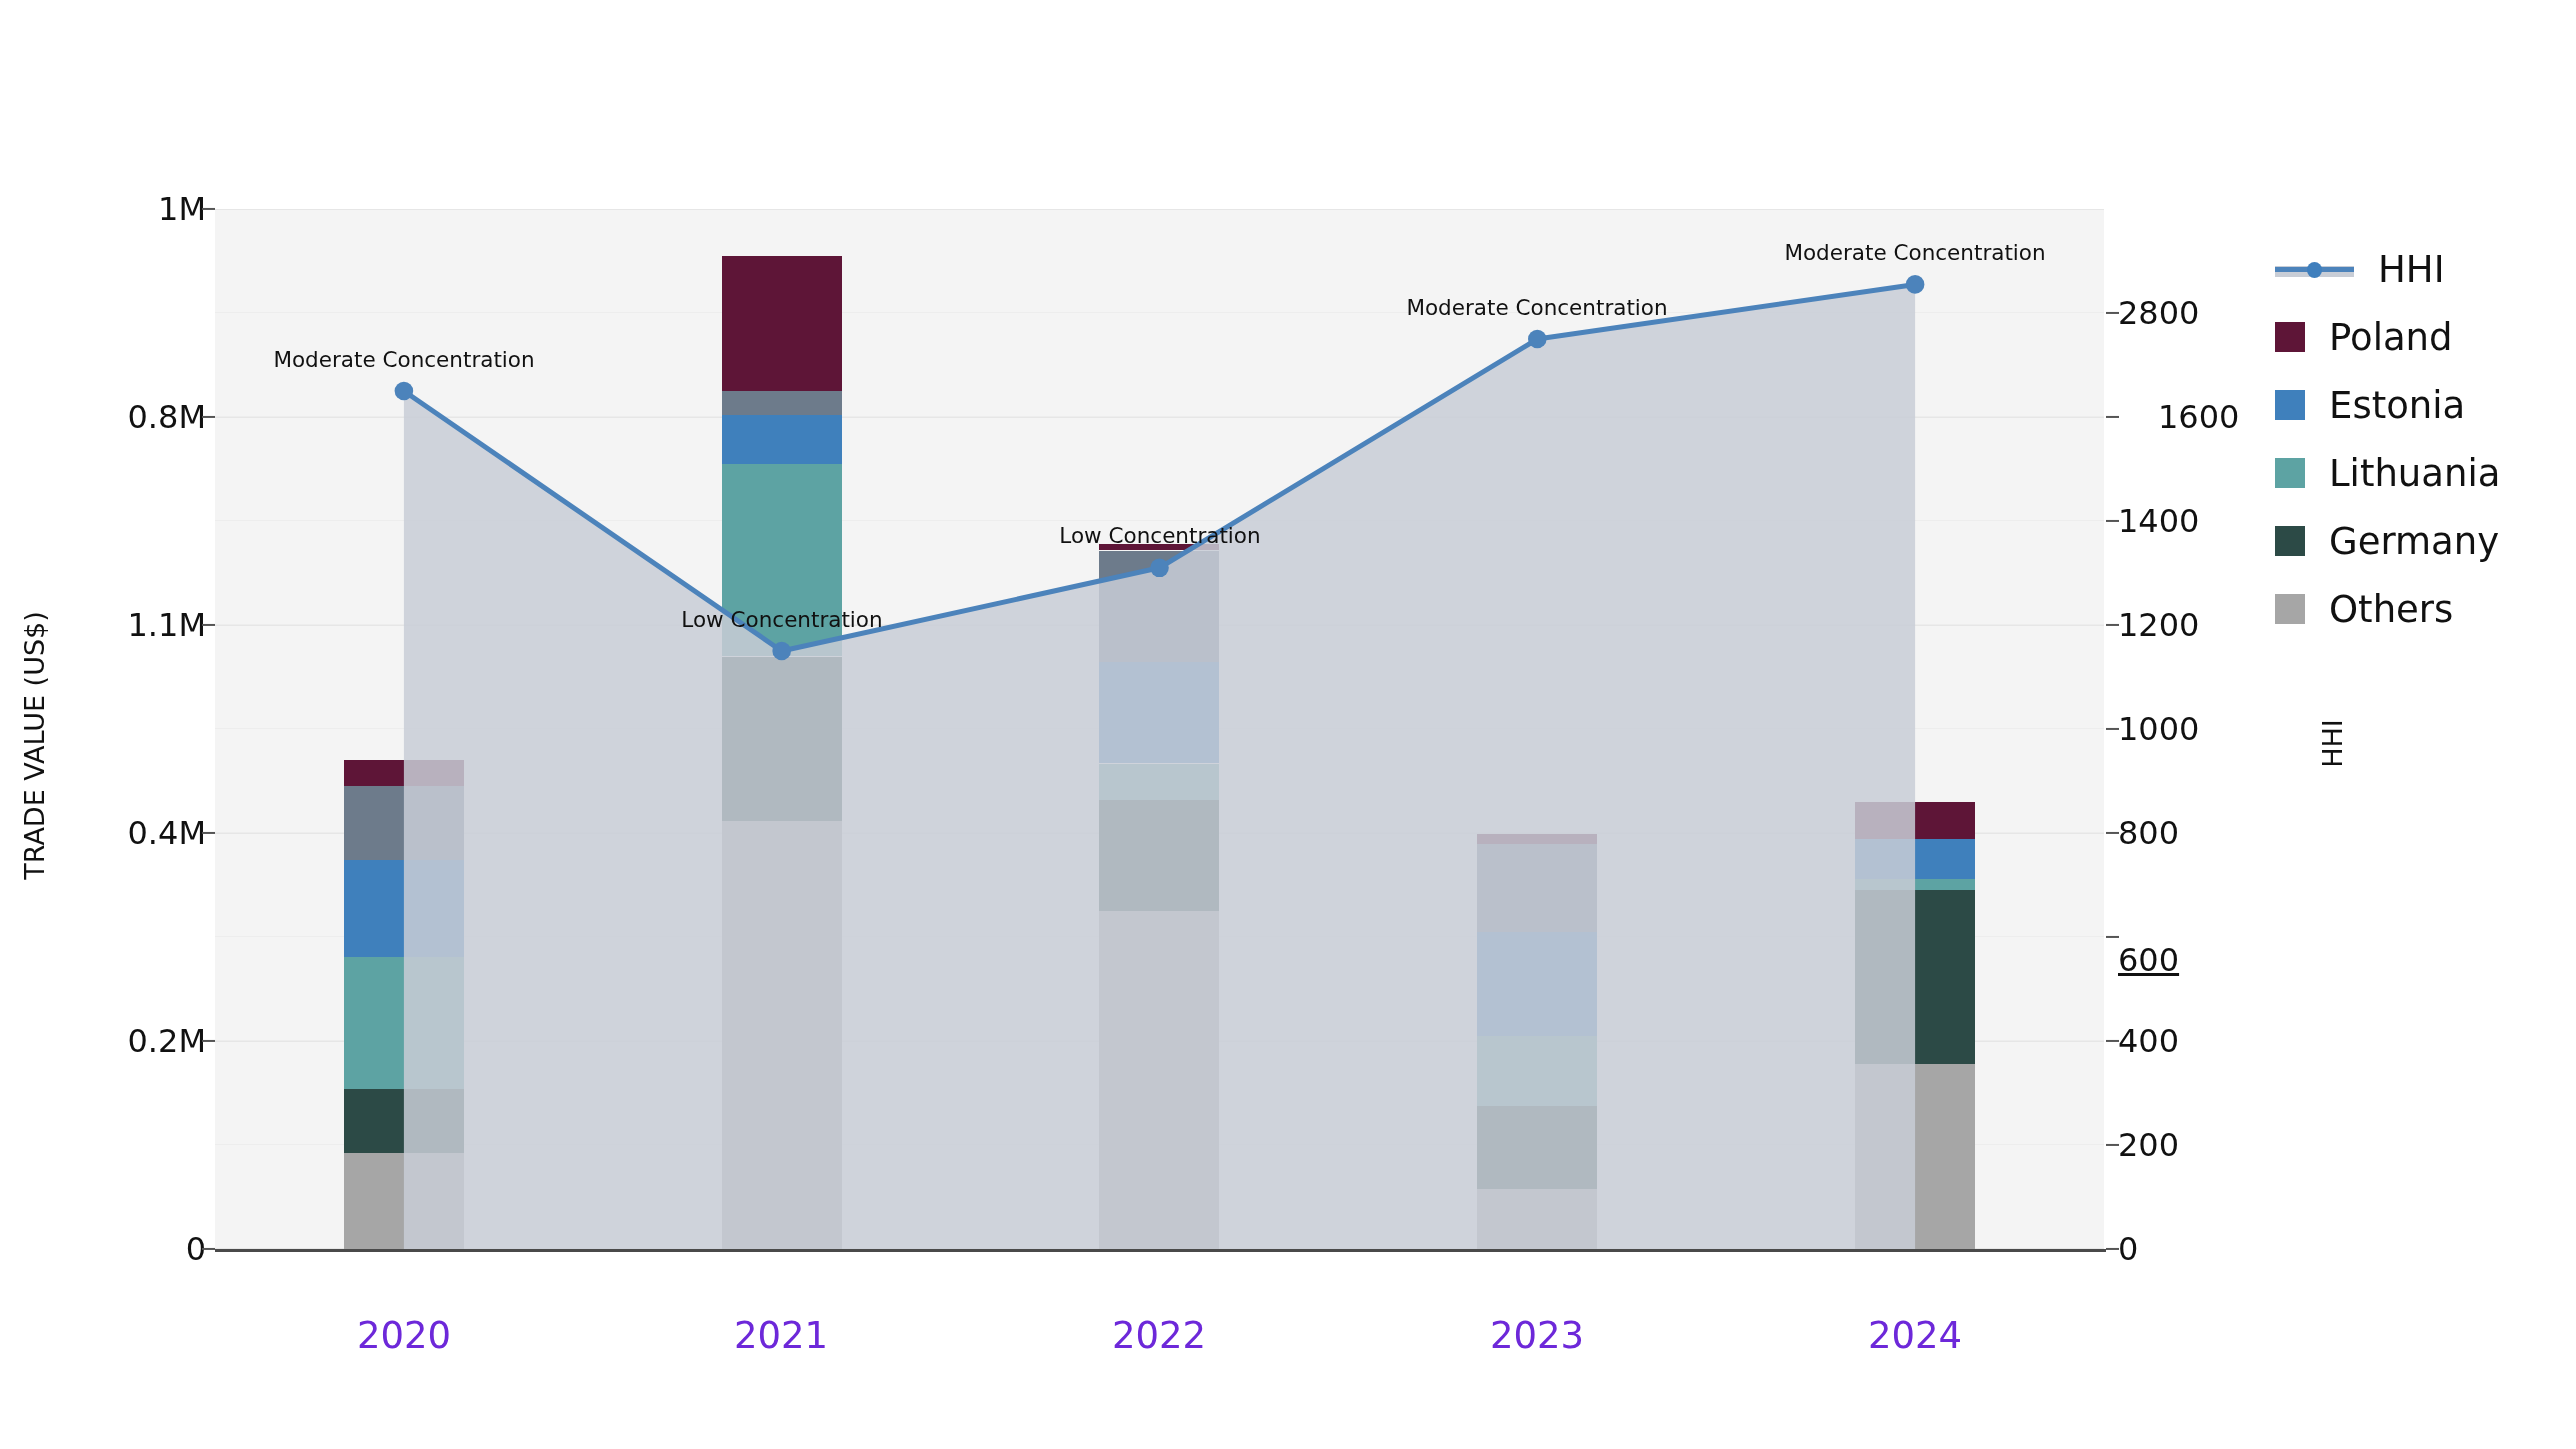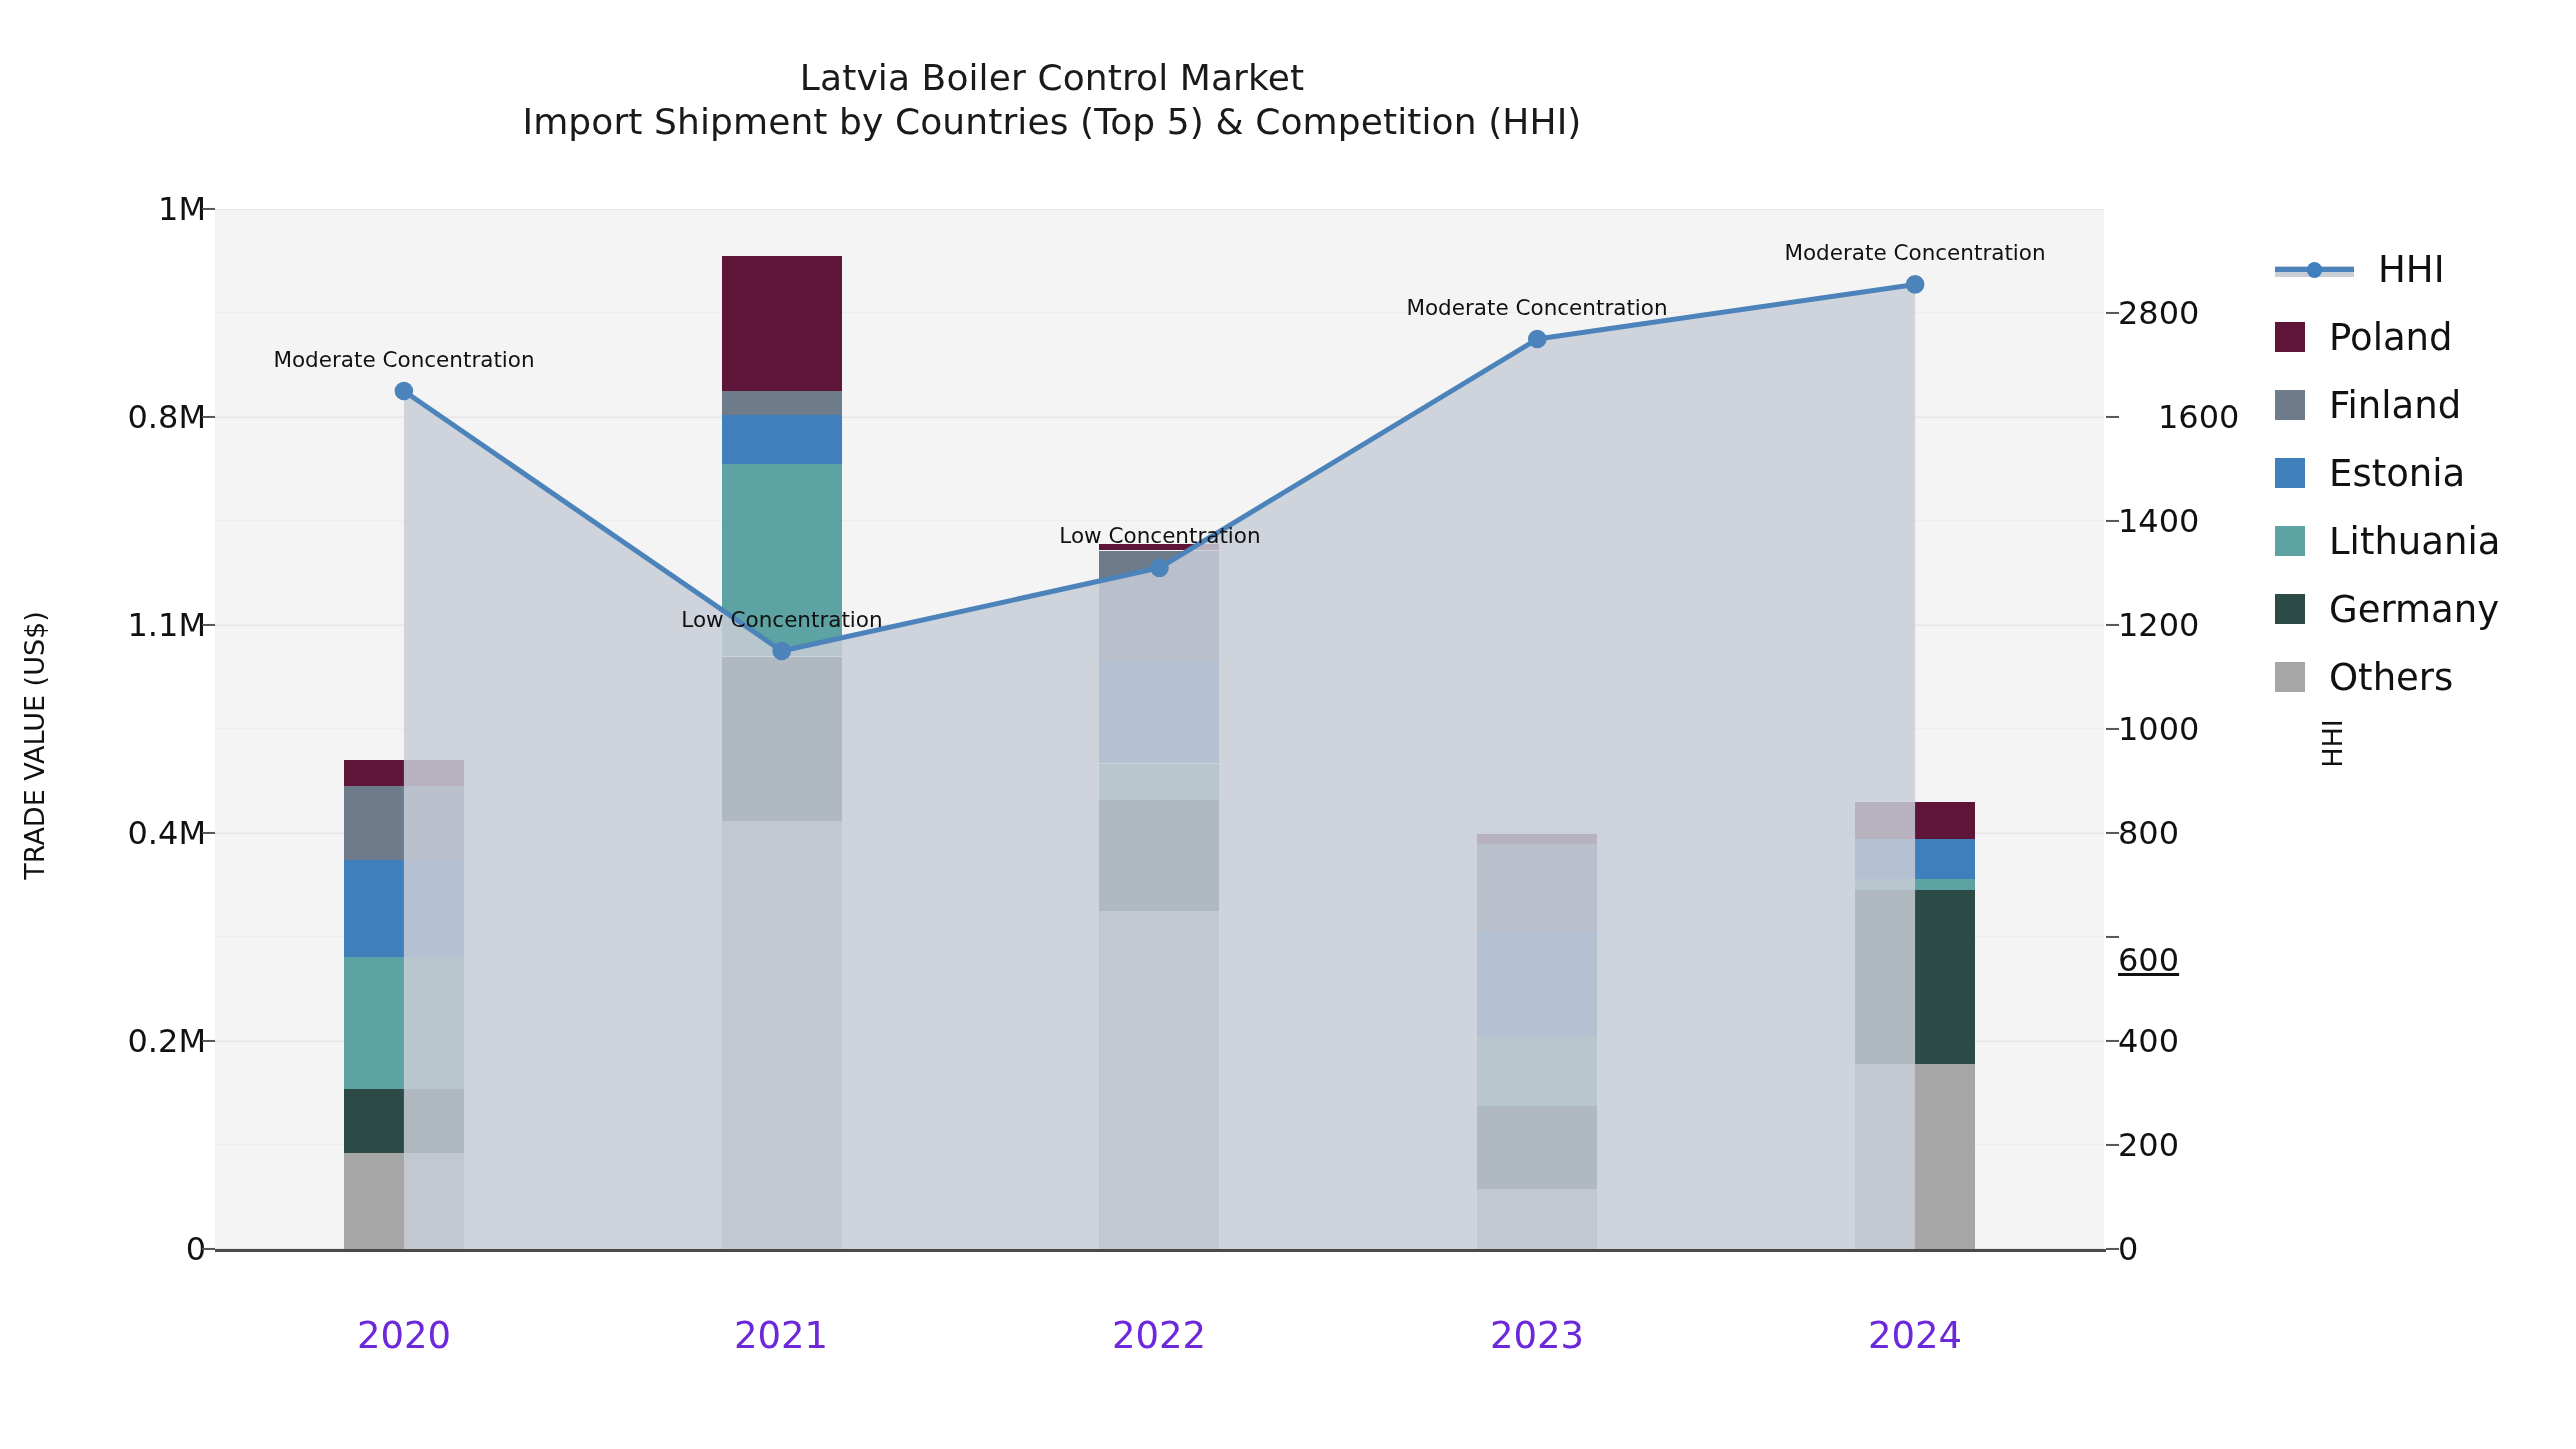--- a/index.html
+++ b/index.html
@@ -187,24 +187,20 @@
     font-size: 37px;
     color: #111111;
     white-space: nowrap;
   }
 </style>
 </head>
 <body>
 
 <div id="root">
 
-  <div class="title-block">
-    <div class="title-line">Latvia Boiler Control Market</div>
-    <div class="title-line">Import Shipment by Countries (Top 5) &amp; Competition (HHI)</div>
-  </div>
 
   <div class="plot-area" id="plot">
     <div id="gridlines">
         <div class="grid-line" style="top: 1039px;"></div>
         <div class="grid-line" style="top: 831px;"></div>
         <div class="grid-line" style="top: 623px;"></div>
         <div class="grid-line" style="top: 415px;"></div>
         <div class="grid-line" style="top: 207px;"></div>
         <div class="grid-line" style="top: -1.1px;"></div>
         <div class="grid-line minor" style="top: 935px;"></div>
@@ -334,24 +330,20 @@
           <div class="ln"></div>
           <div class="dot"></div>
         </div>
         <div class="legend-label">HHI</div>
       </div>
       <div class="legend-row">
         <div class="legend-swatch" style="background: rgb(94, 21, 55);"></div>
         <div class="legend-label">Poland</div>
       </div>
       <div class="legend-row">
-        <div class="legend-swatch" style="background: rgb(109, 123, 139);"></div>
-        <div class="legend-label">Finland</div>
-      </div>
-      <div class="legend-row">
         <div class="legend-swatch" style="background: rgb(63, 128, 188);"></div>
         <div class="legend-label">Estonia</div>
       </div>
       <div class="legend-row">
         <div class="legend-swatch" style="background: rgb(93, 163, 163);"></div>
         <div class="legend-label">Lithuania</div>
       </div>
       <div class="legend-row">
         <div class="legend-swatch" style="background: rgb(44, 74, 70);"></div>
         <div class="legend-label">Germany</div>

